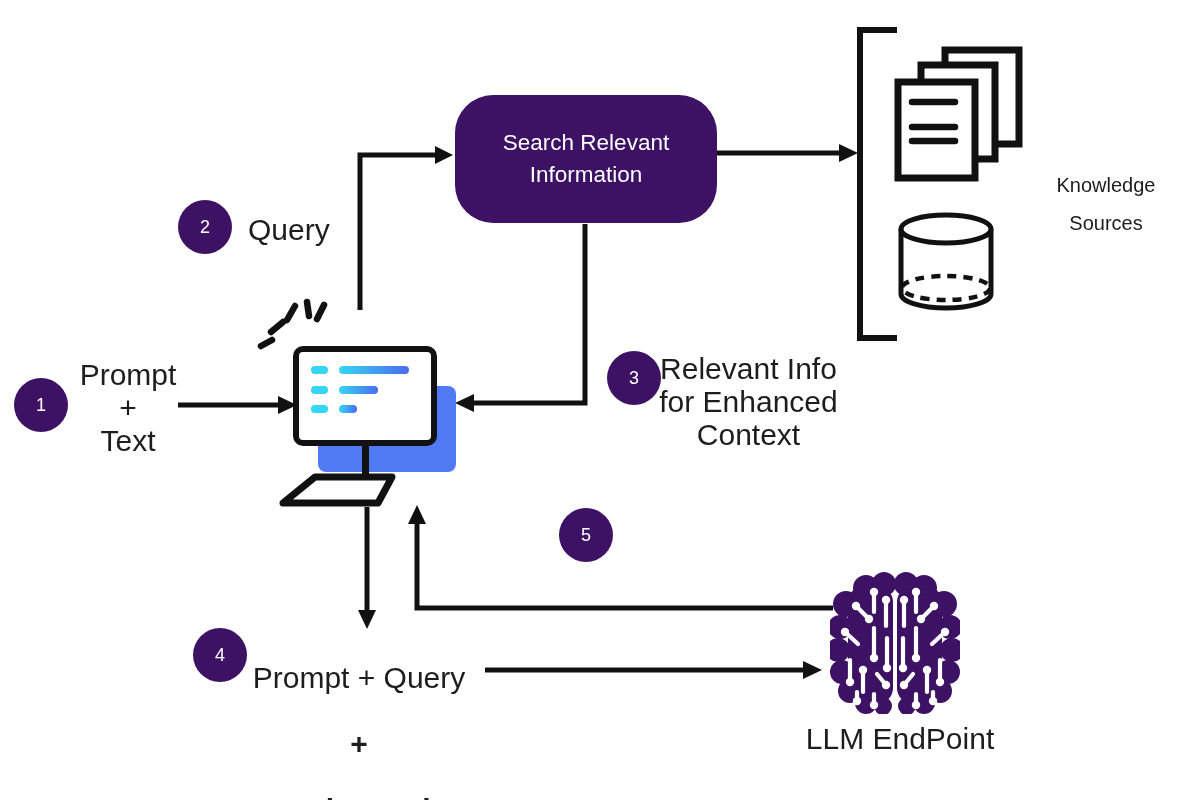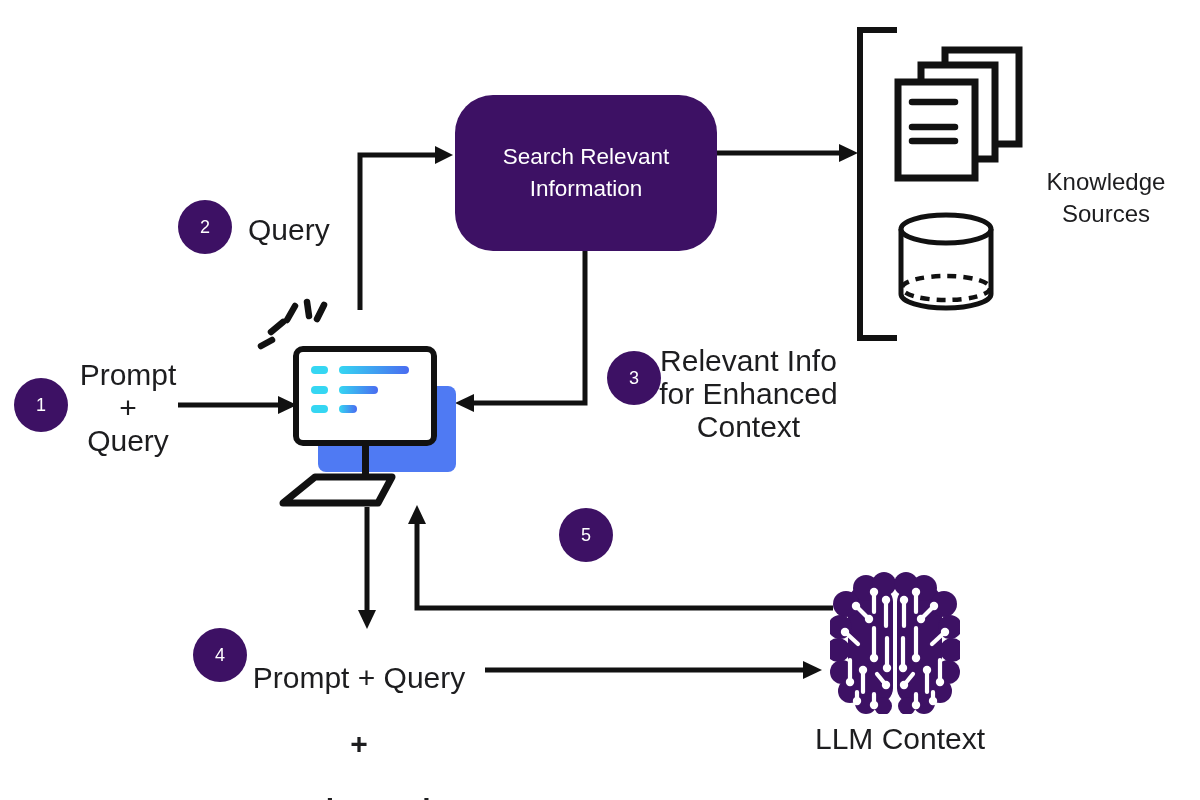--- a/index.html
+++ b/index.html
@@ -1,41 +1,41 @@
 <!DOCTYPE html>
 <html><head>
 <meta charset="utf-8">
 <style>
   html,body{margin:0;padding:0;background:#fff;}
   .canvas{position:relative;width:1200px;height:800px;background:#ffffff;
           font-family:"Liberation Sans",sans-serif;color:#1d1d1f;overflow:hidden;}
   .connectors{position:absolute;left:0;top:0;width:1200px;height:800px;}
 
-  .search-box{position:absolute;left:455px;top:95px;width:262px;height:156px;
+  .search-box{position:absolute;left:455px;top:95px;width:262px;height:128px;
     background:#3D1164;border-radius:38px;display:flex;align-items:center;justify-content:center;
     color:#fff;font-size:22.5px;line-height:32px;text-align:center;white-space:pre-line;}
 
   .badge{position:absolute;width:54px;height:54px;border-radius:50%;background:#3D1164;
     display:flex;align-items:center;justify-content:center;color:#fff;font-size:18px;}
   .badge-1{left:14px;top:378px;}
   .badge-2{left:178px;top:200px;}
   .badge-3{left:607px;top:351px;}
   .badge-4{left:193px;top:628px;}
   .badge-5{left:559px;top:508px;}
 
   .label{position:absolute;font-size:30px;line-height:33px;text-align:center;white-space:pre-line;}
   .label-1{left:48px;top:358px;width:160px;}
   .label-2{left:248px;top:213px;width:120px;text-align:left;}
-  .label-3{left:656px;top:344px;width:185px;}
+  .label-3{left:656px;top:352px;width:185px;}
   .label-5{left:414px;top:478px;width:152px;}
   .label-4{left:248px;top:628px;width:222px;}
   .label-4 div{line-height:33px;}
   .bold{font-weight:700;}
   .label-llm{left:800px;top:722px;width:200px;}
-  .label-knowledge{left:1015px;top:166px;width:182px;font-size:24px;line-height:32px;}
+  .label-knowledge{left:1015px;top:166px;width:182px;font-size:20px;line-height:38px;}
 
   
   .pc-shadow{position:absolute;left:318px;top:386px;width:138px;height:86px;
     background:#4F7AF3;border-radius:8px;}
   .pc-frame{position:absolute;left:293px;top:346px;width:132px;height:88px;
     background:#fff;border:6px solid #111;border-radius:10px;}
   .pill{position:absolute;height:8px;border-radius:4px;}
   .pill-cyan{background:#35D6F2;}
   .pill-grad{background:linear-gradient(90deg,#35D6F2 0%,#4A6BF0 100%);}
   .pc-stand{position:absolute;left:362px;top:444px;width:7px;height:36px;background:#111;}
@@ -94,31 +94,31 @@
     </div>
   <div class="badge badge-4">
     <span>4</span>
     </div>
   <div class="badge badge-5">
     <span>5</span>
     </div>
 
   <div class="label label-1">Prompt
 +
-Query</div>
+Text</div>
   <div class="label label-2">Query</div>
   <div class="label label-3">Relevant Info
 for Enhanced
 Context</div>
   <div class="label label-4">
     <div>Prompt + Query</div>
     <div class="bold">+</div>
     <div class="bold">Enhanced Context</div>
   </div>
-  <div class="label label-llm">LLM Context</div>
+  <div class="label label-llm">LLM EndPoint</div>
   <div class="label label-knowledge">Knowledge
 Sources</div>
 
   <svg class="icon-abs" style="left:256px;top:298px" width="84" height="58" viewBox="0 0 84 58" stroke="#111" stroke-width="6.5" stroke-linecap="round">
     <line x1="5" y1="48" x2="16" y2="42"></line>
     <line x1="15" y1="34" x2="27" y2="24"></line>
     <line x1="31" y1="22" x2="39" y2="8"></line>
     <line x1="51" y1="4" x2="53" y2="18"></line>
     <line x1="68" y1="7" x2="61" y2="21"></line>
   </svg>

